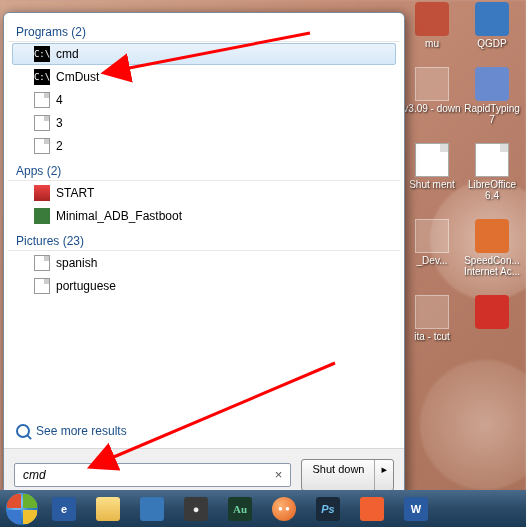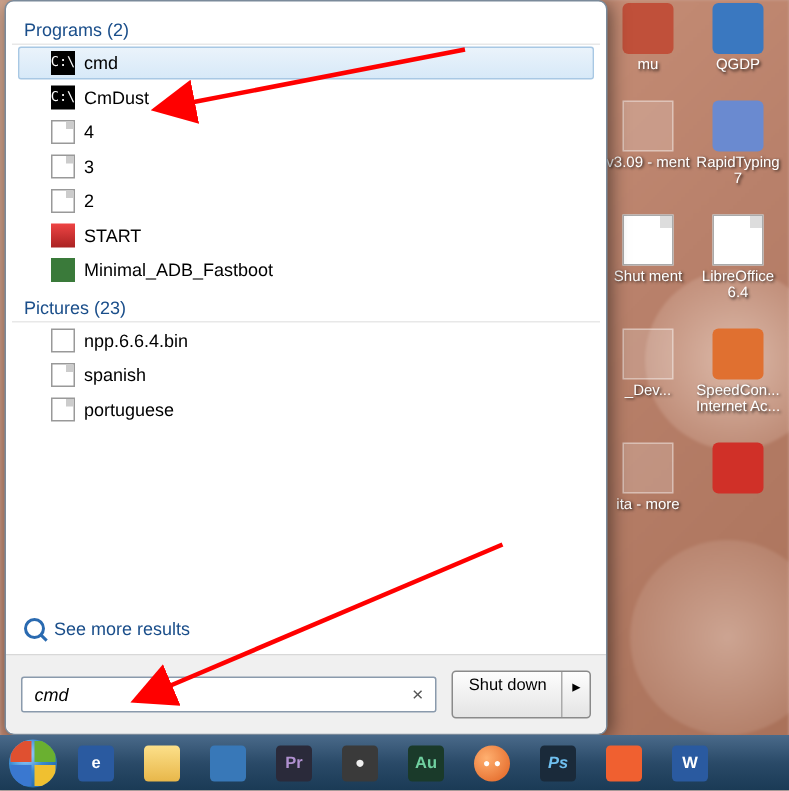--- a/index.html
+++ b/index.html
@@ -38,21 +38,21 @@
   }
   .desk-icon .ico {
     width:34px; height:34px; display:flex; align-items:center; justify-content:center;
     font-size:22px;
   }
   .ico-paper { background:#fff; border:1px solid #aaa; width:30px; height:36px; position:relative; }
   .ico-paper::after { content:""; position:absolute; top:0; right:0; width:8px; height:8px; background:#ddd; }
   
   .start-panel {
     position: absolute;
-    left: 3px; top: 0;
+    left: 3px; top: 12px;
     width: 402px; height: 490px;
     background: #fff;
     border: 1px solid #7a8a9a;
     border-radius: 6px;
     box-shadow: 2px 2px 12px rgba(0,0,0,0.5);
     display:flex; flex-direction:column;
   }
   .results {
     flex: 1; overflow:hidden; padding: 6px 4px 0 4px;
   }
@@ -151,21 +151,21 @@
     <div class="desk-icon">
       <div class="ico" style="background: rgb(192, 80, 58); border-radius: 4px;"></div>
       <div>mu</div>
     </div>
     <div class="desk-icon">
       <div class="ico" style="background: rgb(58, 120, 192); border-radius: 4px;"></div>
       <div>QGDP</div>
     </div>
     <div class="desk-icon">
       <div class="ico" style="background: rgba(255, 255, 255, 0.18); border: 1px solid rgba(255, 255, 255, 0.4);"></div>
-      <div>v3.09 - ment</div>
+      <div>v3.09 - down</div>
     </div>
     <div class="desk-icon">
       <div class="ico" style="background: rgb(106, 138, 208); border-radius: 4px;"></div>
       <div>RapidTyping 7</div>
     </div>
     <div class="desk-icon">
       <div class="ico ico-paper"></div>
       <div>Shut ment</div>
     </div>
     <div class="desk-icon">
@@ -175,21 +175,21 @@
     <div class="desk-icon">
       <div class="ico" style="background: rgba(255, 255, 255, 0.18); border: 1px solid rgba(255, 255, 255, 0.4);"></div>
       <div>_Dev...</div>
     </div>
     <div class="desk-icon">
       <div class="ico" style="background: rgb(224, 112, 48); border-radius: 4px;"></div>
       <div>SpeedCon... Internet Ac...</div>
     </div>
     <div class="desk-icon">
       <div class="ico" style="background: rgba(255, 255, 255, 0.18); border: 1px solid rgba(255, 255, 255, 0.4);"></div>
-      <div>ita - more</div>
+      <div>ita - tcut</div>
     </div>
     <div class="desk-icon">
       <div class="ico" style="background: rgb(208, 48, 40); border-radius: 4px;"></div>
     </div>
   </div>
 
 <div class="start-panel">
   <div class="results">
 
     <div class="group-header">Programs (2)</div>
@@ -212,37 +212,34 @@
         <div class="item">
           <span class="icn doc"></span>
           <span>3</span>
         </div>
         <div class="item">
           <span class="icn doc"></span>
           <span>2</span>
         </div>
       </div>
 
+    <div class="group-header">Apps (2)</div>
     <div id="g-apps">
         <div class="item">
           <span class="icn start"></span>
           <span>START</span>
         </div>
         <div class="item">
           <span class="icn adb"></span>
           <span>Minimal_ADB_Fastboot</span>
         </div>
       </div>
 
     <div class="group-header">Pictures (23)</div>
     <div id="g-pictures">
-        <div class="item">
-          <span class="icn bin"></span>
-          <span>npp.6.6.4.bin</span>
-        </div>
         <div class="item">
           <span class="icn doc"></span>
           <span>spanish</span>
         </div>
         <div class="item">
           <span class="icn doc"></span>
           <span>portuguese</span>
         </div>
       </div>
 
@@ -299,27 +296,24 @@
       <div class="tb-item">
         <div class="sq" style="background: rgb(42, 90, 160);">e</div>
       </div>
       <div class="tb-item">
         <div class="sq" style="background: linear-gradient(rgb(252, 224, 138), rgb(232, 183, 74));"></div>
       </div>
       <div class="tb-item">
         <div class="sq" style="background: rgb(56, 120, 184);"></div>
       </div>
       <div class="tb-item">
-        <div class="sq" style="background: rgb(42, 42, 58); color: rgb(176, 144, 208);">Pr</div>
-      </div>
-      <div class="tb-item">
         <div class="sq" style="background: rgb(58, 58, 58); color: rgb(240, 240, 240);">●</div>
       </div>
       <div class="tb-item">
-        <div class="sq" style="background: rgb(26, 58, 42); color: rgb(112, 208, 160);">Au</div>
+        <div class="sq" style="background: rgb(26, 58, 42); color: rgb(112, 208, 160); font-family: Liberation Serif, serif;">Au</div>
       </div>
       <div class="tb-item">
         <div class="sq" style="background: radial-gradient(circle at 35% 35%, rgb(255, 176, 112), rgb(224, 96, 32)); border-radius: 50%;">
           <span style="font-size:8px">● ●</span>
         </div>
       </div>
       <div class="tb-item">
         <div class="sq" style="background: rgb(26, 42, 58); color: rgb(112, 192, 240); font-style: italic;">Ps</div>
       </div>
       <div class="tb-item">

